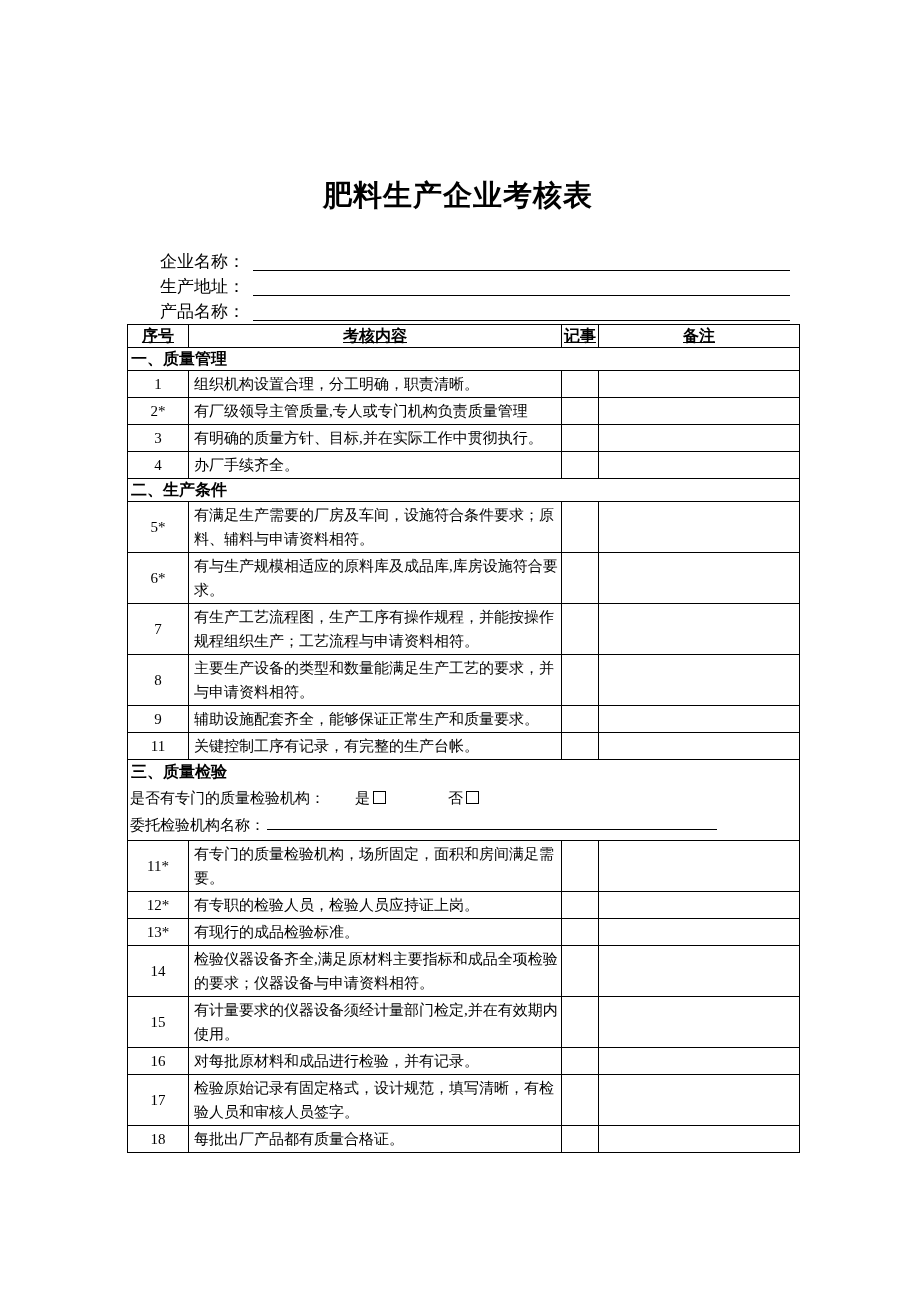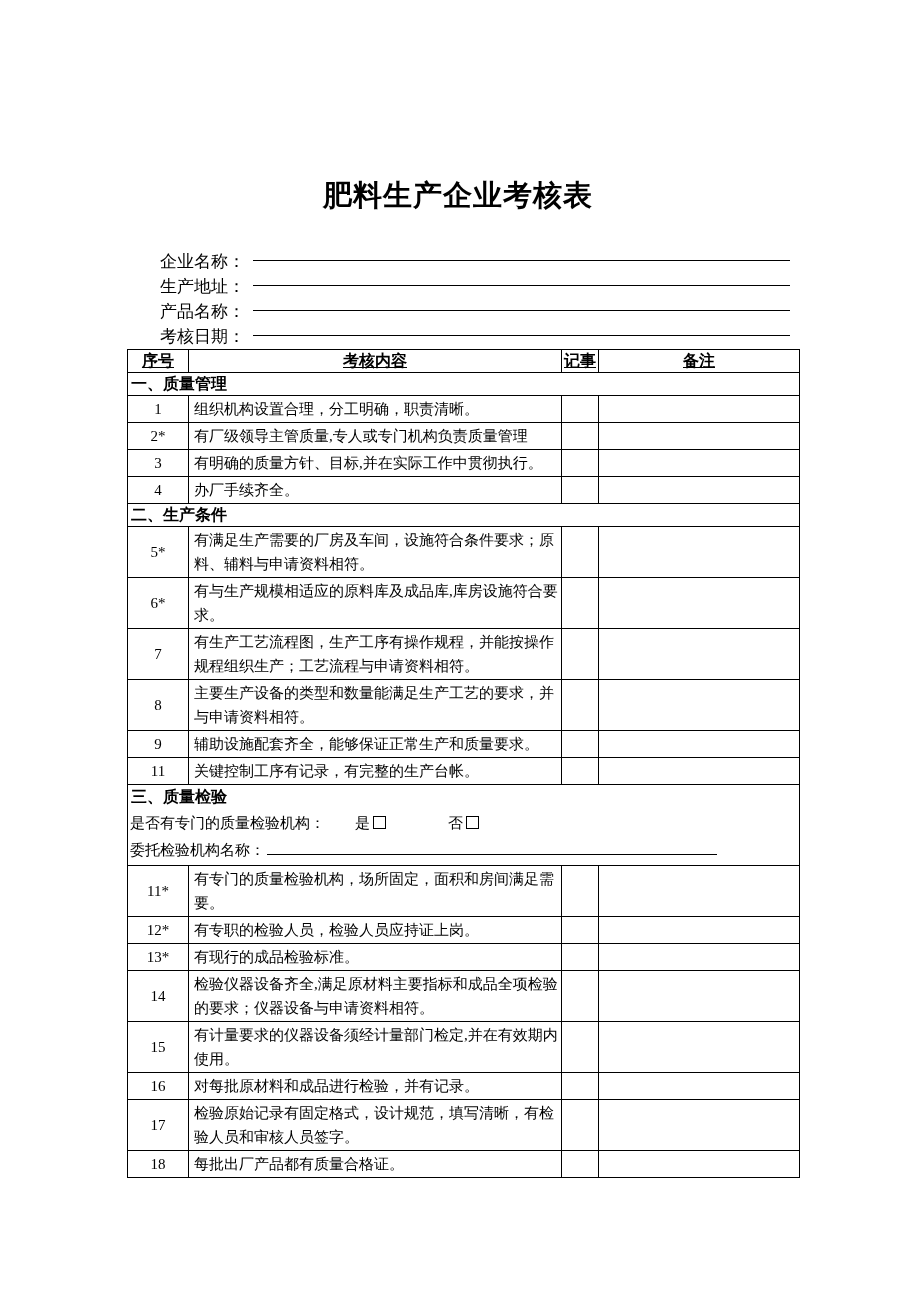--- a/index.html
+++ b/index.html
@@ -18,21 +18,21 @@
     padding-top: 150px;
     text-align: center;
     font: bold 29px/36px "Liberation Sans", "DejaVu Sans", sans-serif;
     letter-spacing: 1px;
   }
   .fields {
     margin: 36px 0 0 160px;
     width: 630px;
     font: 17px/25px "Liberation Serif", "DejaVu Serif", serif;
   }
-  .field-row { display: flex; height: 25px; align-items: center; }
+  .field-row { display: flex; height: 25px; }
   .field-label { flex: 0 0 auto; white-space: nowrap; }
   .field-blank {
     flex: 1 1 auto;
     border-bottom: 1px solid #000;
     margin: 0 0 3px 8px;
   }
   table.assess {
     border-collapse: collapse;
     table-layout: fixed;
     margin-left: 127px;
@@ -98,24 +98,20 @@
   <div class="field-row">
     <span class="field-label">生产地址：</span>
     <span class="field-blank"></span>
   </div>
 
   <div class="field-row">
     <span class="field-label">产品名称：</span>
     <span class="field-blank"></span>
   </div>
 
-  <div class="field-row">
-    <span class="field-label">考核日期：</span>
-    <span class="field-blank"></span>
-  </div>
 
 </div>
 
   <table class="assess">
     <colgroup>
       <col class="c-no">
         <col class="c-content">
         <col class="c-note">
         <col class="c-remark">
     </colgroup>

